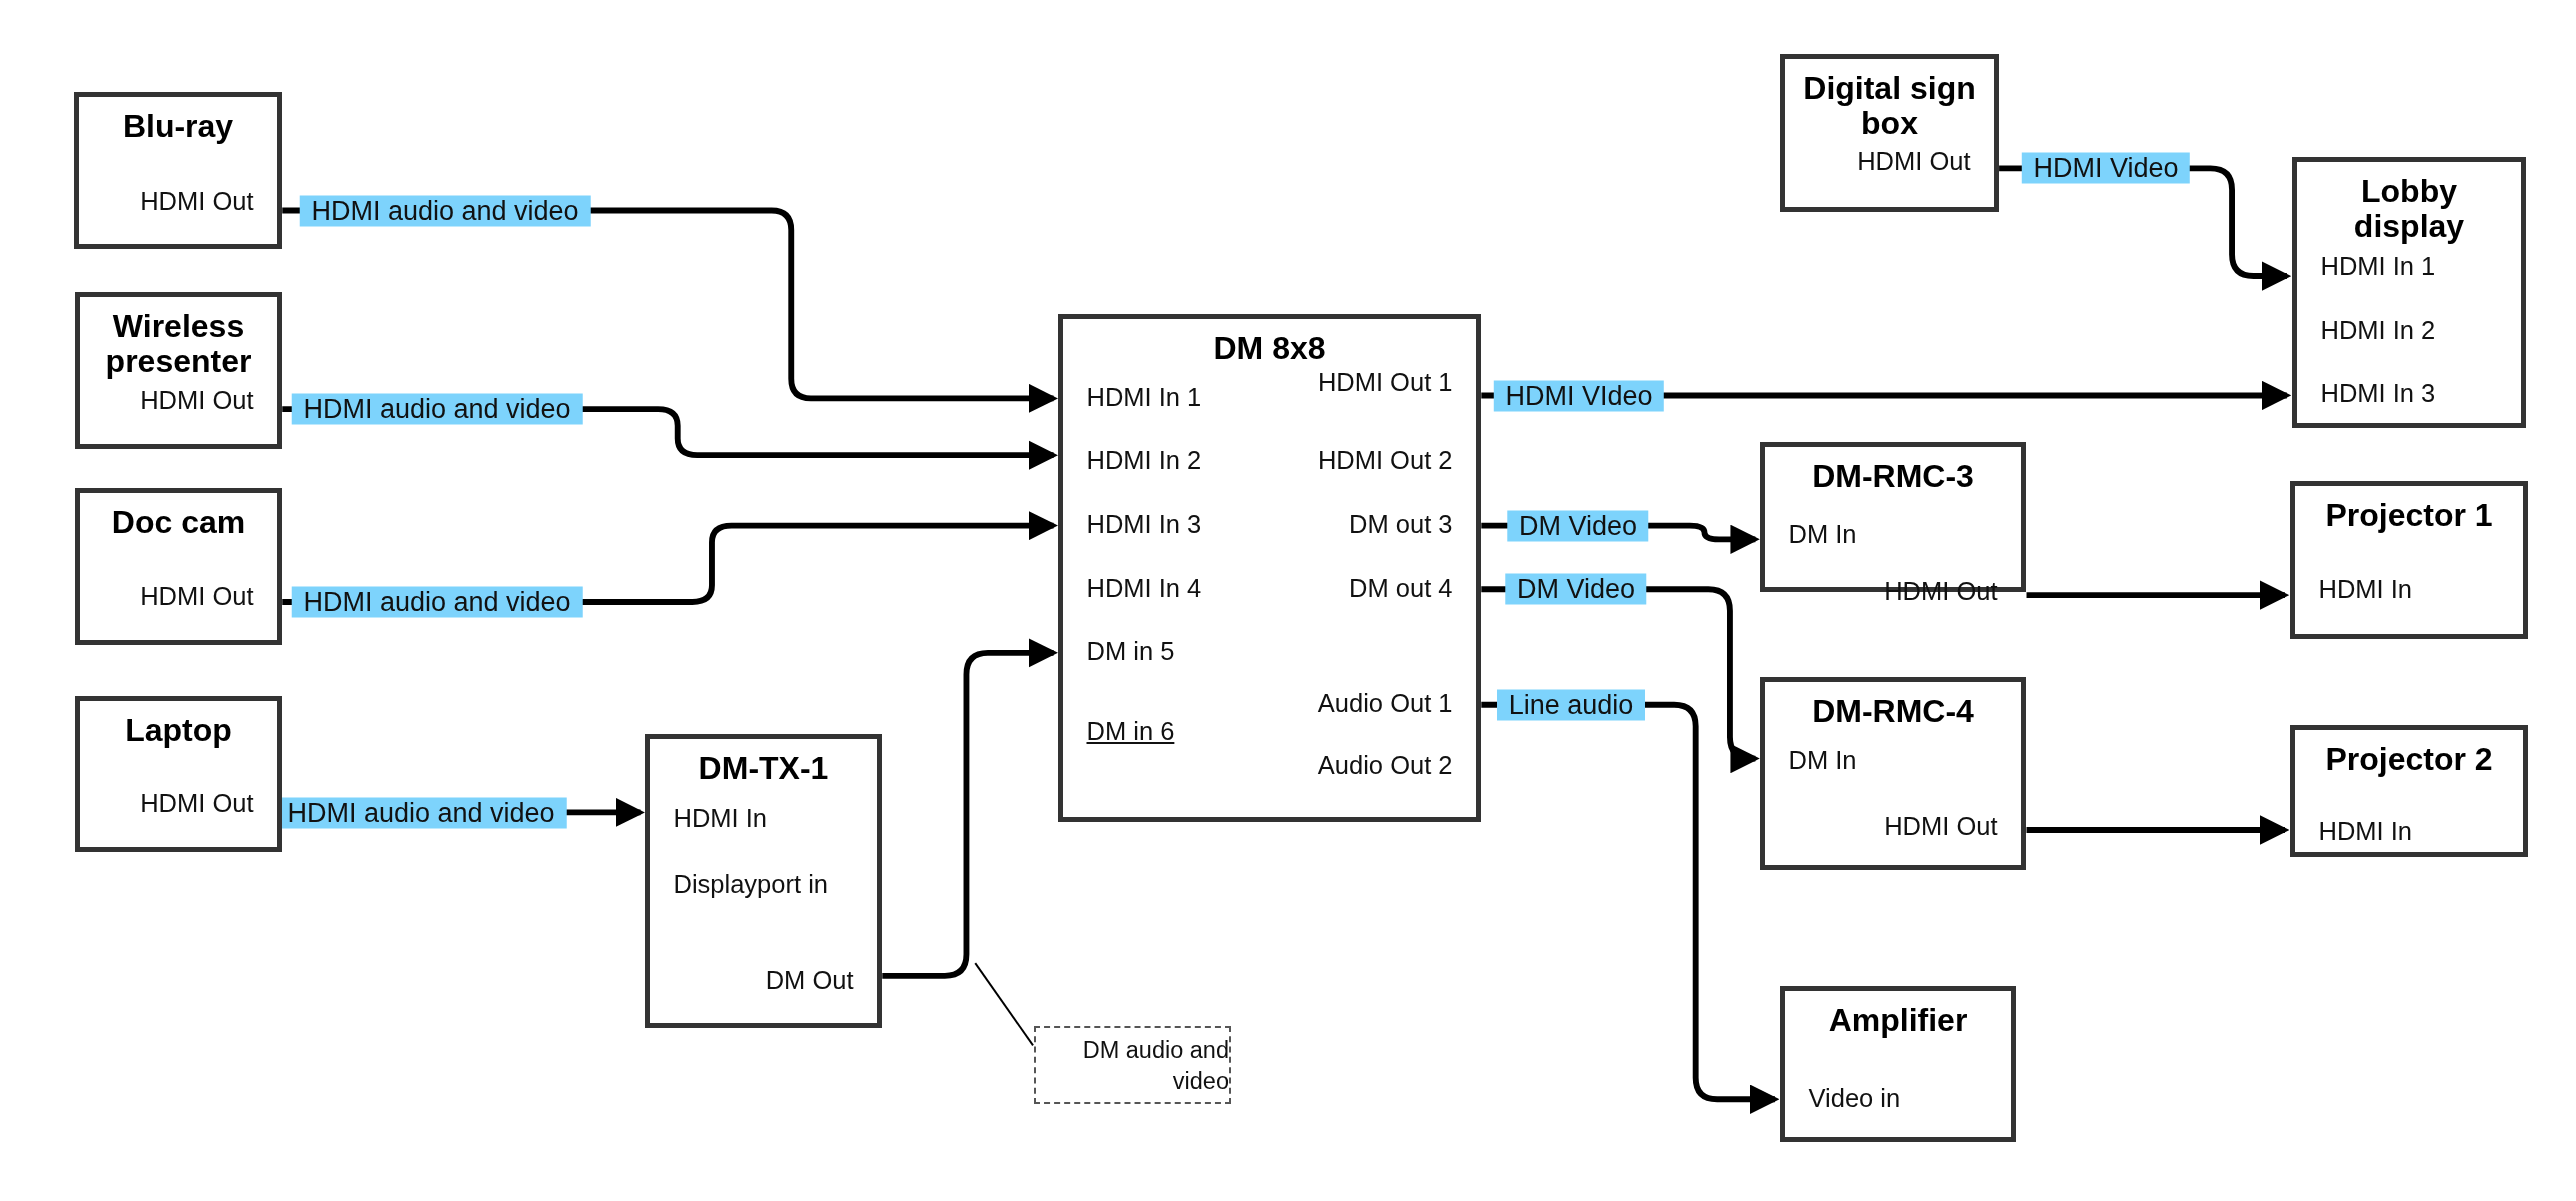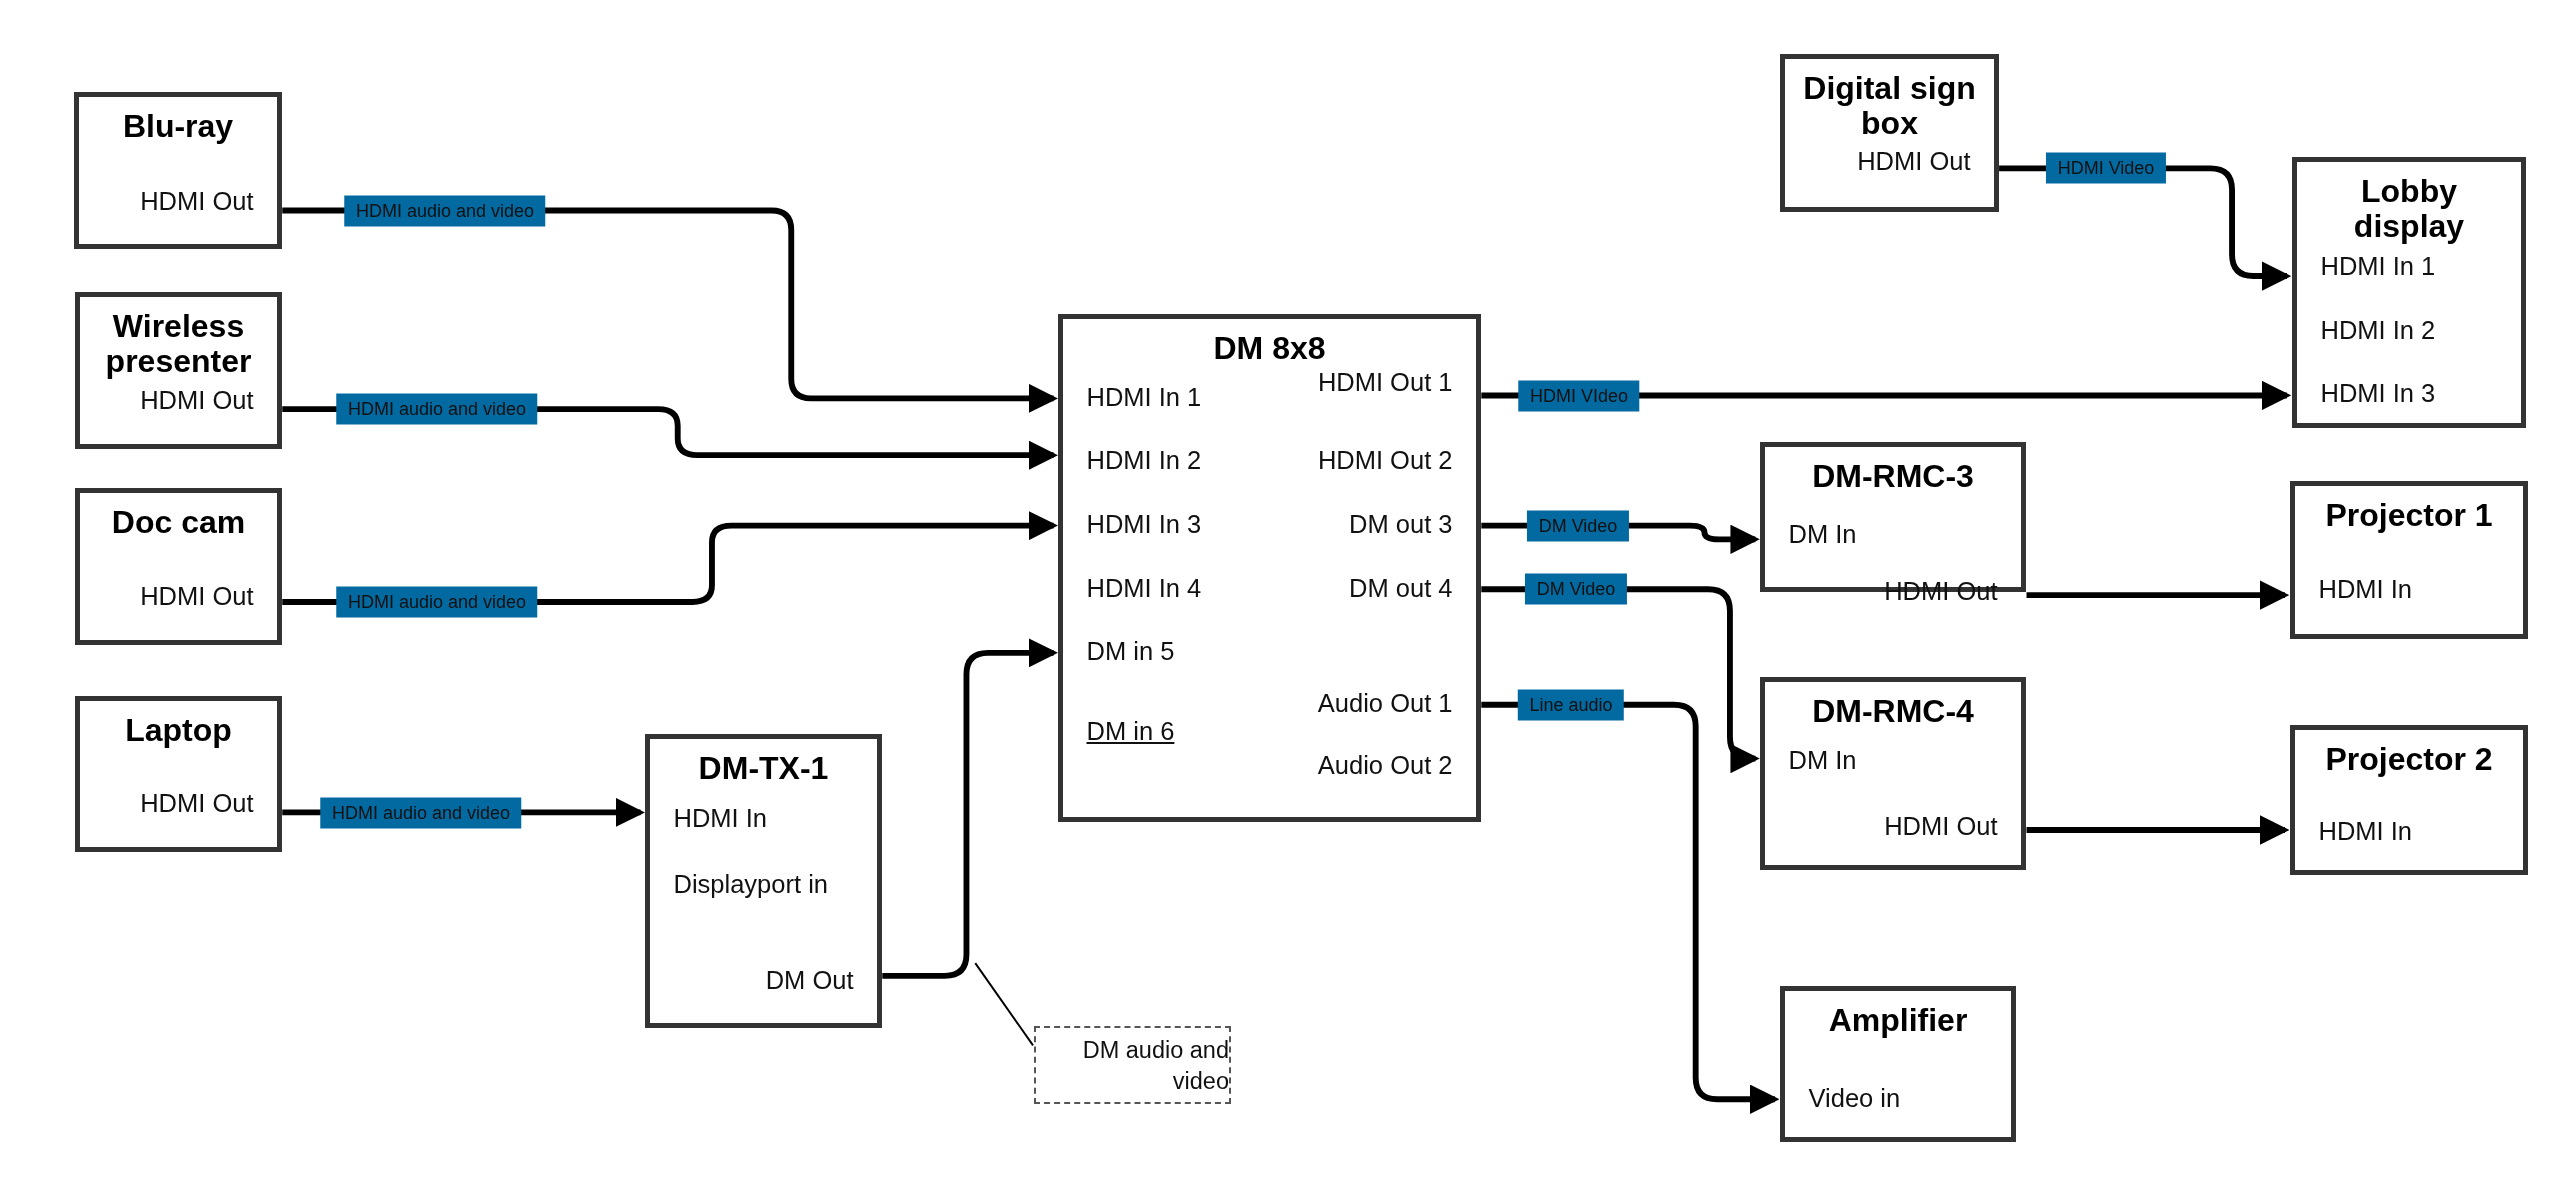--- a/index.html
+++ b/index.html
@@ -7,22 +7,22 @@
            font-family:"Liberation Sans",sans-serif;overflow:hidden;}
   svg.wires{position:absolute;left:0;top:0;}
   svg.wires path.wire{stroke:#000;stroke-width:6;fill:none;}
   svg.wires path.leader{stroke:#000;stroke-width:2;fill:none;}
   .node{position:absolute;background:#fff;border:5.9px solid #333;box-sizing:border-box;}
   .node .title{font-weight:bold;font-size:32px;line-height:35px;text-align:center;
                padding-top:11.7px;color:#000;white-space:pre-line;}
   .port{position:absolute;font-size:25.5px;line-height:33px;color:#111;white-space:nowrap;}
   .port.left{left:23.5px;}
   .port.right{right:23.5px;text-align:right;}
-  .wire-label{position:absolute;transform:translate(-50%,-50%);background:#0369a1;
-              padding:0 11.7px;font-size:18px;line-height:31px;color:#111;white-space:nowrap;}
+  .wire-label{position:absolute;transform:translate(-50%,-50%);background:#7dd3fc;
+              padding:0 11.7px;font-size:27px;line-height:31px;color:#111;white-space:nowrap;}
   .note{position:absolute;border:2px dashed #555;background:#fff;box-sizing:border-box;
         text-align:right;font-size:23.5px;line-height:31px;color:#111;
         padding-top:6.9px;white-space:pre-line;}
 </style>
 </head>
 <body>
 
 <div class="diagram">
 
   <svg class="wires" width="2576" height="1201" viewBox="0 0 2631 1227">
@@ -124,21 +124,21 @@
     <div class="title">Projector 1</div>
     <div class="port left" style="top:87px;">HDMI In</div>
   </div>
 
   <div class="node" style="left:1760px;top:677px;width:266px;height:193px;">
     <div class="title">DM-RMC-4</div>
     <div class="port left" style="top:62px;">DM In</div>
     <div class="port right" style="top:128px;">HDMI Out</div>
   </div>
 
-  <div class="node" style="left:2290px;top:725px;width:238px;height:150px;">
+  <div class="node" style="left:2290px;top:725px;width:238px;height:132px;">
     <div class="title">Projector 2</div>
     <div class="port left" style="top:85px;">HDMI In</div>
   </div>
 
   <div class="node" style="left:1780px;top:986px;width:236px;height:156px;">
     <div class="title">Amplifier</div>
     <div class="port left" style="top:91px;">Video in</div>
   </div>
 
   <div class="note" style="left:1034px;top:1026px;width:197px;height:78px;">DM audio and

